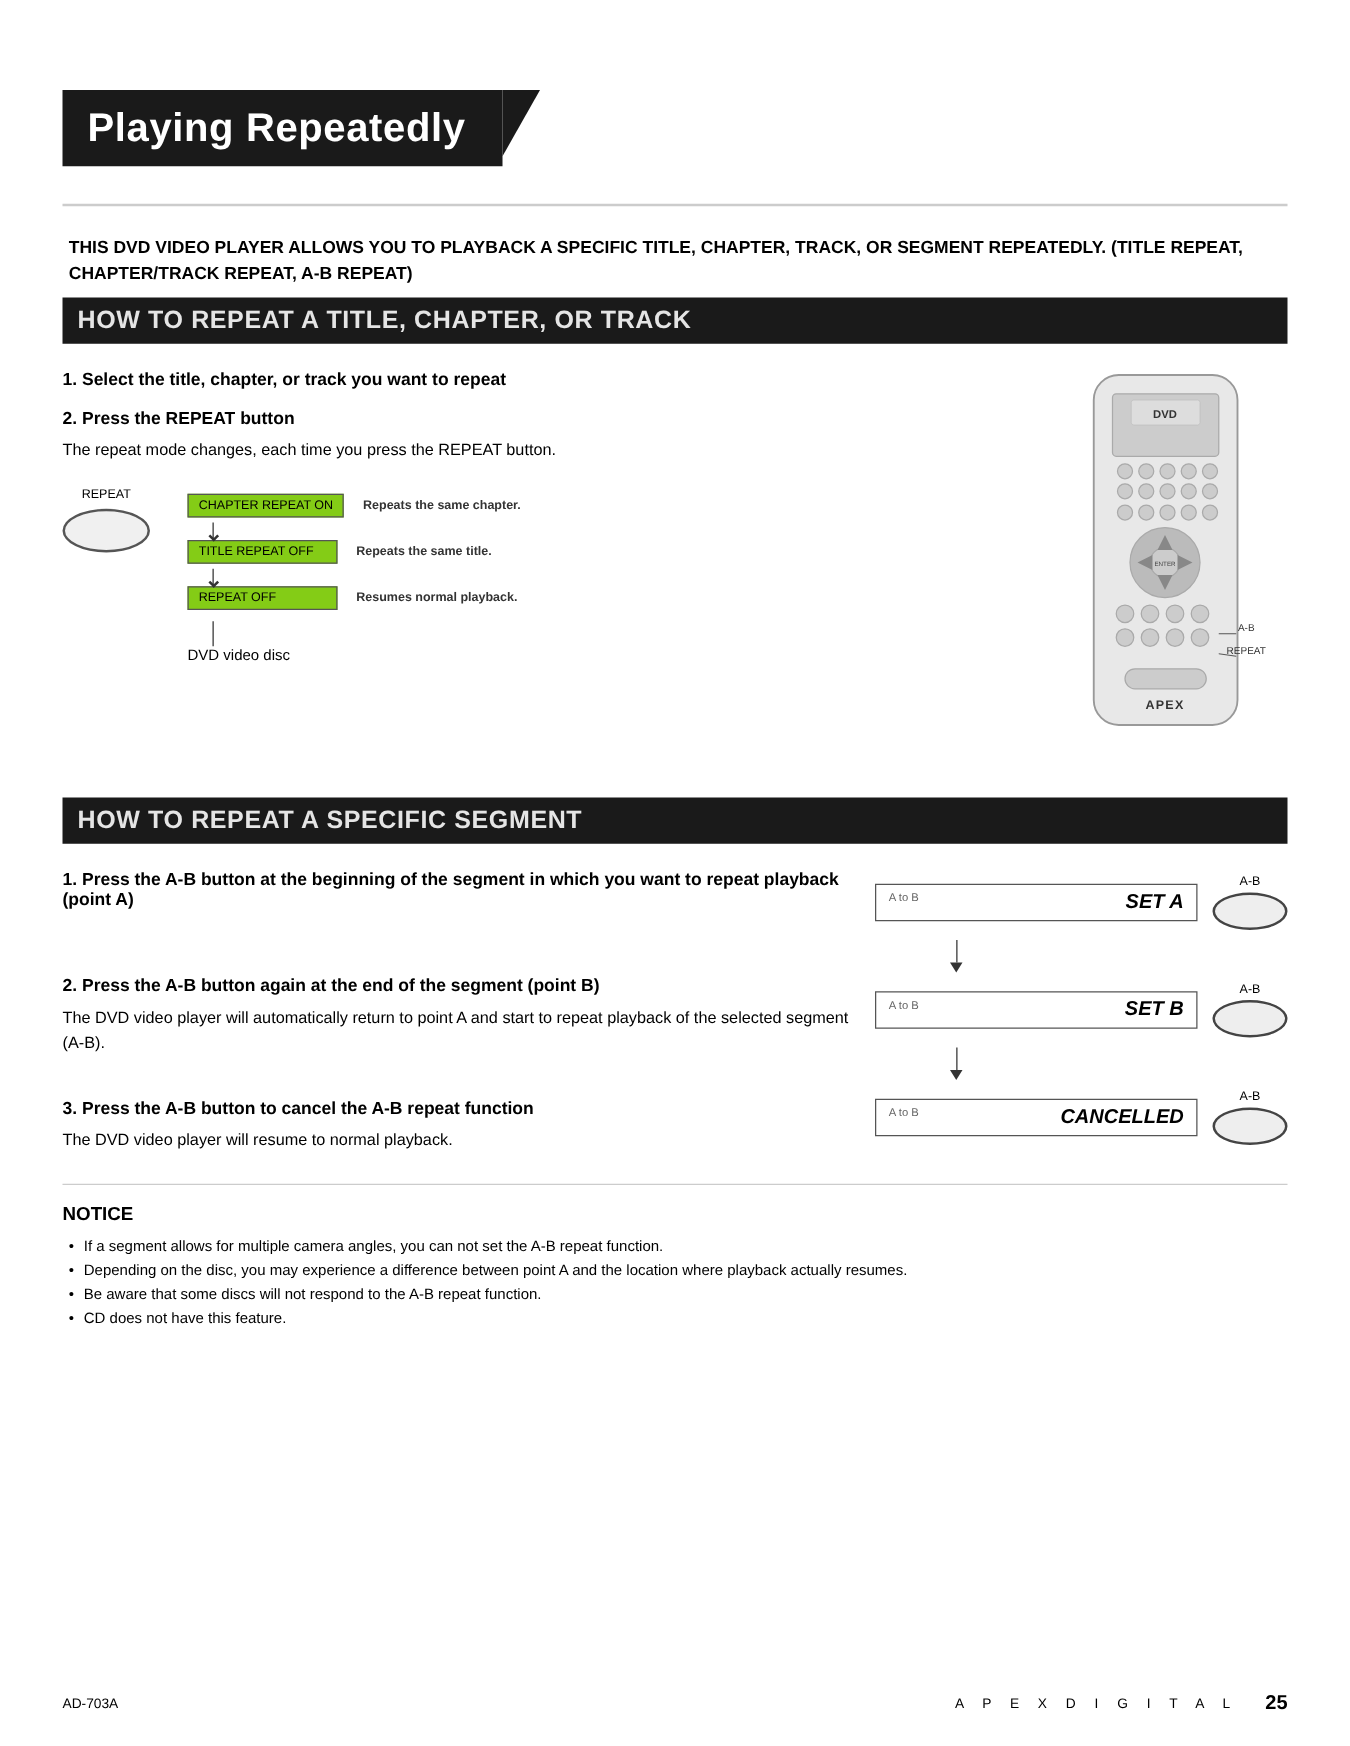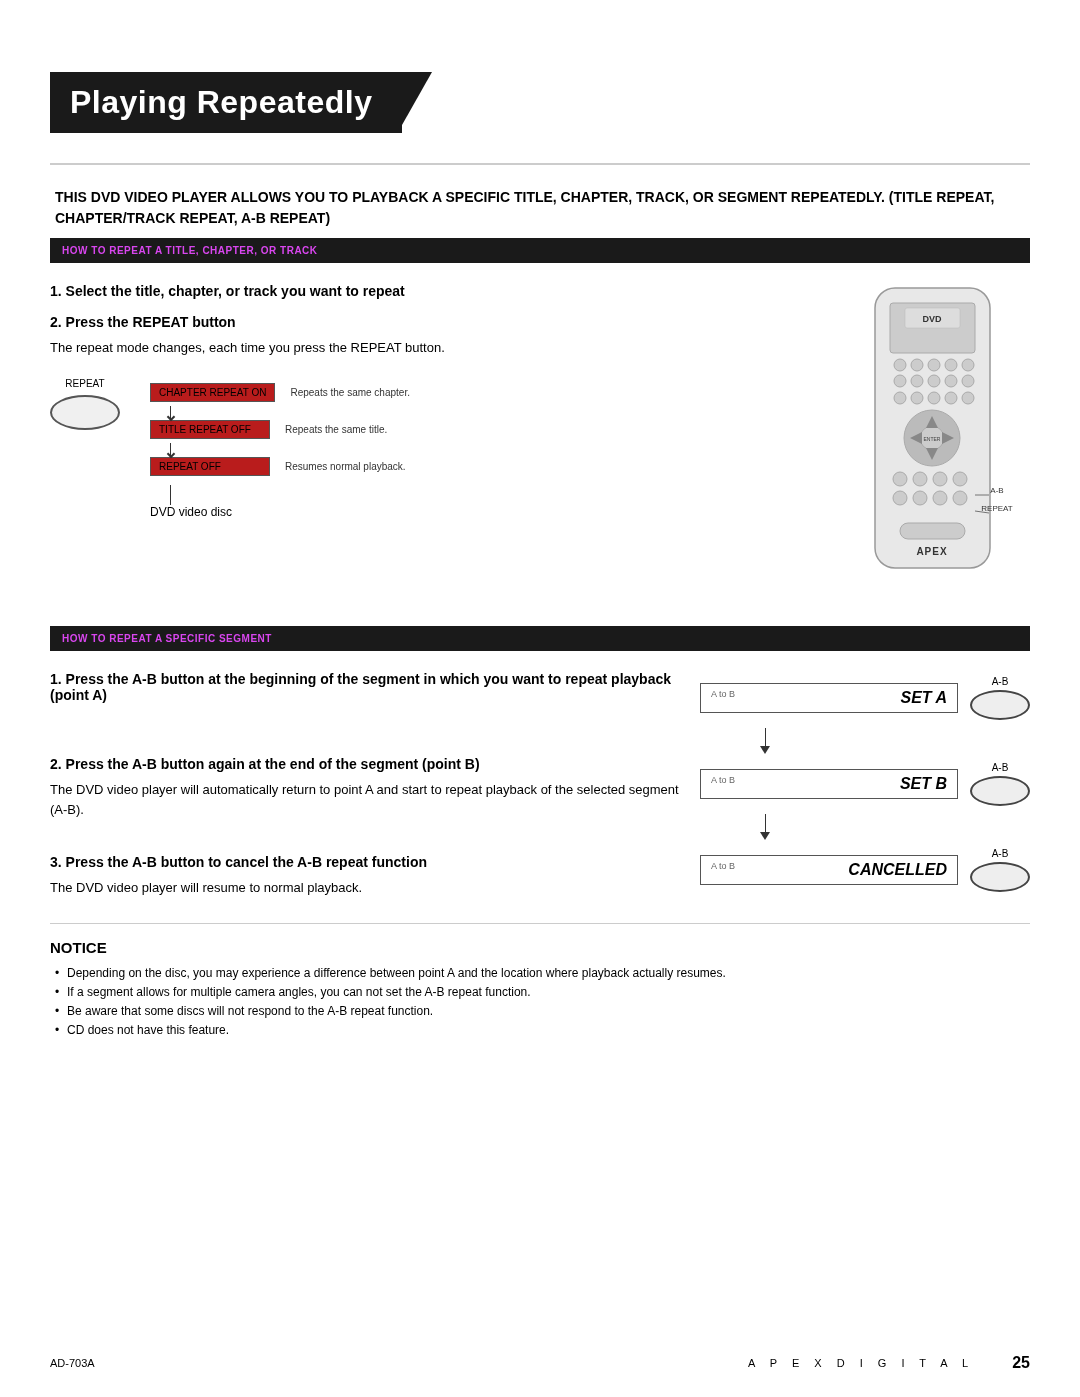--- a/index.html
+++ b/index.html
@@ -51,22 +51,22 @@
       font-size: 14px;
       font-weight: bold;
       line-height: 1.5;
       margin-bottom: 9px;
       margin-left: 5px;
     }
 
     
     .section-header {
       background: #1a1a1a;
-      color: #d946ef;
-      font-size: 10px;
+      color: #e5e5e5;
+      font-size: 20px;
       font-weight: bold;
       padding: 7px 12px;
       margin-bottom: 20px;
       letter-spacing: 0.5px;
     }
 
     .step-title {
       font-weight: bold;
       font-size: 14px;
       margin-bottom: 8px;
@@ -117,27 +117,28 @@
       display: flex;
       align-items: center;
       margin-bottom: 4px;
     }
 
     .flow-box {
       border: 1px solid #555;
       padding: 3px 8px;
       font-size: 10px;
       min-width: 120px;
-      background: #b91c1c;
+      background: #84cc16;
     }
 
     .flow-description {
       font-size: 10px;
       margin-left: 15px;
       color: #333;
+      font-weight: bold;
     }
 
     
     .notice-section {
       border-top: 1px solid #ccc;
       padding-top: 15px;
       margin-top: 10px;
     }
 
     .notice-title {
@@ -172,21 +173,21 @@
       right: 50px;
       display: flex;
       justify-content: space-between;
       align-items: center;
       font-size: 11px;
     }
 
     .footer-right {
       display: flex;
       align-items: center;
-      gap: 38px;
+      gap: 22px;
     }
 
     .footer-brand {
       letter-spacing: 6px;
       font-size: 11px;
     }
 
     .footer-page {
       font-size: 16px;
       font-weight: bold;
@@ -418,22 +419,22 @@
           <div class="oval-btn-right"></div>
         </div>
       </div>
     </div>
   </div>
 
   
   <div class="notice-section">
     <div class="notice-title">NOTICE</div>
     <ul class="notice-list">
+      <li>If a segment allows for multiple camera angles, you can not set the A-B repeat function.</li>
       <li>Depending on the disc, you may experience a difference between point A and the location where playback actually resumes.</li>
-      <li>If a segment allows for multiple camera angles, you can not set the A-B repeat function.</li>
       <li>Be aware that some discs will not respond to the A-B repeat function.</li>
       <li>CD does not have this feature.</li>
     </ul>
   </div>
 
   
   <div class="footer">
     <div>AD-703A</div>
     <div class="footer-right">
       <span class="footer-brand">A  P  E  X     D  I  G  I  T  A  L</span>

